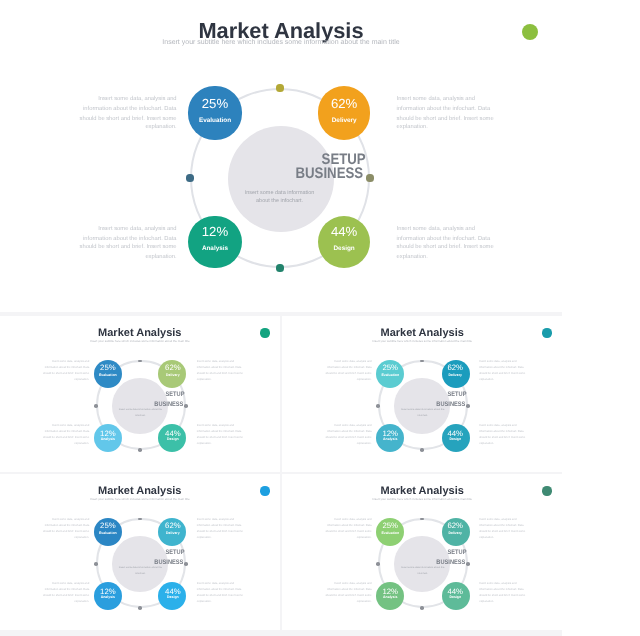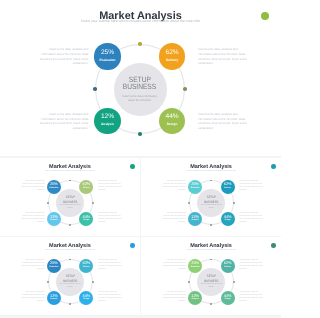--- a/index.html
+++ b/index.html
@@ -17,21 +17,21 @@
   .subtitle{position:absolute;left:0;right:0;text-align:center;color:#b4b7bd;}
   .badge{position:absolute;border-radius:50%;}
 
   .diagram{position:absolute;}
   .ring{position:absolute;left:0;top:0;width:100%;height:100%;border-radius:50%;border-style:solid;border-color:#e0e2e7;box-sizing:border-box;}
   .hub{position:absolute;border-radius:50%;background:#e5e4e9;}
   .bubble{position:absolute;border-radius:50%;color:#fff;text-align:center;}
   .bubble .pct{position:absolute;left:0;right:0;font-weight:normal;}
   .bubble .lbl{position:absolute;left:0;right:0;font-weight:bold;}
   .node{position:absolute;border-radius:50%;}
-  .hub-t{position:absolute;left:0;right:0;text-align:center;color:#787d86;white-space:nowrap;font-weight:400;}
+  .hub-t{position:absolute;left:0;right:0;text-align:right;color:#787d86;white-space:nowrap;font-weight:700;}
   .hub-t span{display:inline-block;transform-origin:center;transform:scaleX(0.86);}
   .hub-d{position:absolute;text-align:center;color:#a3a6ad;}
   .para{position:absolute;color:#c2c5cb;}
 
   
   .main-slide .title{top:10.8px;font-size:10.9px;line-height:11px;}
   .main-slide .subtitle{top:20.3px;font-size:3.5px;line-height:3.8px;}
   .main-slide .badge{left:261px;top:12px;width:8px;height:8px;}
   .main-slide .diagram{left:94.8px;top:43.8px;width:90px;height:90px;}
   .main-slide .ring{border-width:0.7px;}

